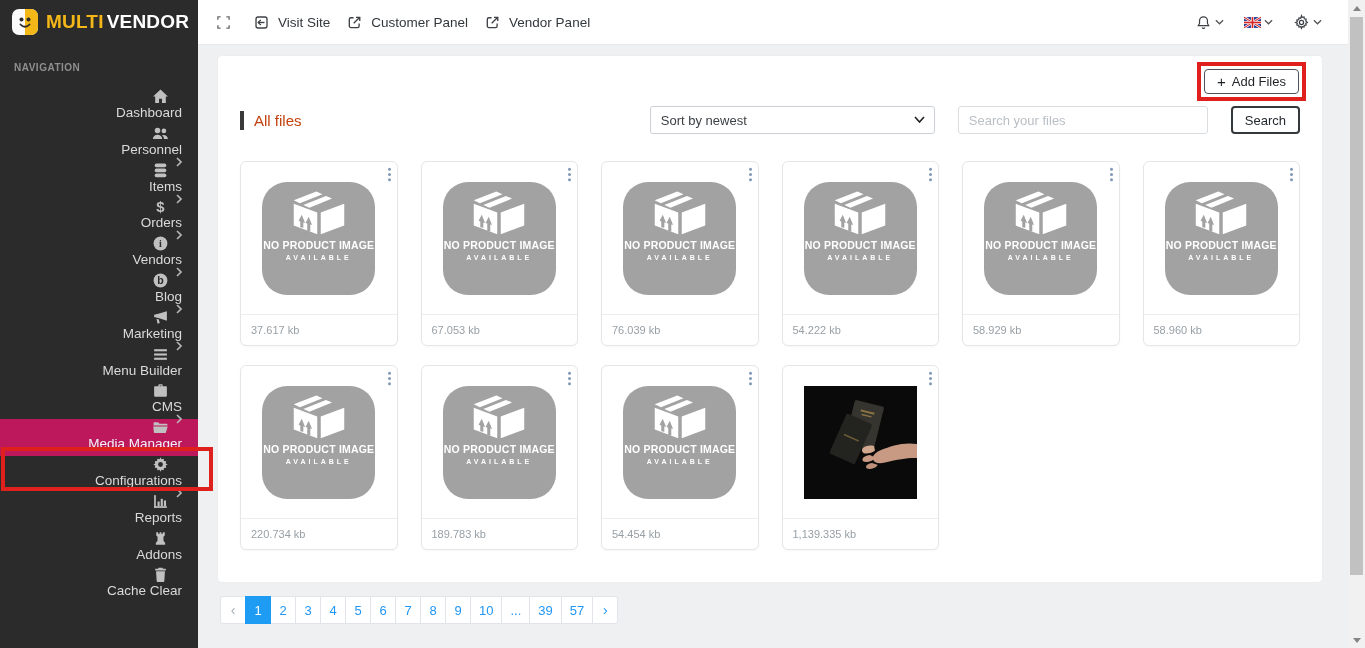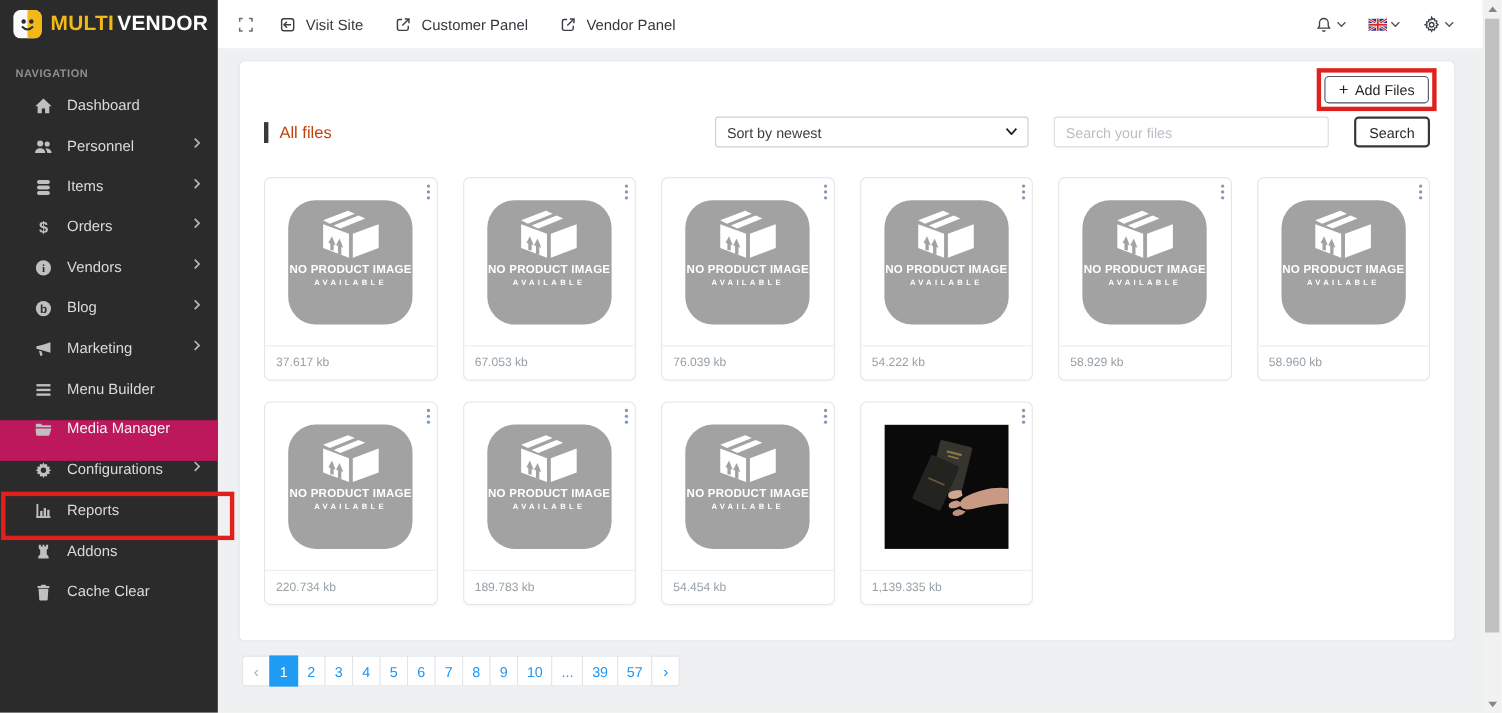--- a/index.html
+++ b/index.html
@@ -13,35 +13,35 @@
 
   
   .sidebar { position:absolute; left:0; top:0; width:198px; height:648px; background:#2b2b2b; z-index:5; }
   .brand { height:44px; display:flex; align-items:center; padding:0 14px 0 12px; }
   .logo { width:26px; height:26px; margin-right:8px; flex:0 0 auto; }
   .brand-txt { font-size:19px; font-weight:700; color:#fff; letter-spacing:.2px; white-space:nowrap; }
   .brand-txt .b1 { color:#f3b718; margin-right:3px; }
   .side-toggle { margin-left:auto; width:18px; height:14px; cursor:pointer; }
   .nav-label { padding:19px 16px 0 14px; font-size:10px; font-weight:700; color:#8f8f8f; letter-spacing:.5px; line-height:10px; }
   .sidebar nav { padding-top:15px; }
-  .nav-item { display:flex; align-items:flex-start; height:36.8px; padding:0 16px 0 31px; color:#dadada; font-size:13.5px; cursor:pointer; }
+  .nav-item { display:flex; align-items:flex-end; height:36.8px; padding:0 16px 0 31px; color:#dadada; font-size:13.5px; cursor:pointer;flex-direction:column; }
   .nav-item.active { background:#be185d; color:#f2f2f2; }
   .nav-ic { width:17px; height:17px; margin-right:13px; color:#c0c0c0; display:inline-flex; flex:0 0 auto; }
   .nav-ic svg { width:100%; height:100%; }
   .nav-txt { white-space:nowrap; }
   .nav-chev { margin-left:auto; width:6px; height:10px; color:#b5b5b5; display:inline-flex; }
   .nav-chev svg { width:100%; height:100%; }
 
   
   .red-box-nav { position:absolute; left:1px; top:447px; width:212px; height:44px; border:4px solid #e0201c; z-index:30; pointer-events:none; }
 
   
   .topbar { position:absolute; left:198px; top:0; width:1150px; height:45px; background:#fff; border-bottom:1px solid #e7eaec; display:flex; align-items:center; padding:0 26px 0 18px; z-index:4; }
   .tb-fullscreen { width:15px; height:15px; color:#6f6f6f; margin-right:22px; cursor:pointer; }
-  .topbar-links { display:flex; gap:28px; align-items:center; }
+  .topbar-links { display:flex; gap:16px; align-items:center; }
   .tb-link { display:flex; align-items:center; gap:8px; font-size:13.5px; color:#33383d; cursor:pointer; }
   .tb-ic { width:17px; height:17px; color:#3c4045; display:inline-flex; }
   .tb-ic svg { width:100%; height:100%; }
   .topbar-right { margin-left:auto; display:flex; gap:20px; align-items:center; }
   .tb-dd { display:flex; align-items:center; gap:3px; cursor:pointer; color:#4c5258; }
   .dd-chev { width:9px; height:6px; color:#555; display:inline-flex; }
   .dd-chev svg { width:100%; height:100%; }
 
   
   .main { position:absolute; left:198px; top:45px; width:1150px; height:603px; }
@@ -224,20 +224,33 @@
             <rect x="2" y="11" width="12" height="2"></rect>
           </svg>
         </span>
     <span class="nav-txt">Menu Builder</span>
     <span class="nav-chev" style="visibility: hidden;">
           <svg viewBox="0 0 6 10" fill="none" stroke="currentColor" stroke-width="1.6">
             <path d="M1 1l4 4-4 4"></path>
           </svg>
         </span>
   </div>
+      <div class="nav-item">
+    <span class="nav-ic">
+          <svg viewBox="0 0 16 16" fill="currentColor">
+            <path d="M6 4V2.8c0-.5.3-.8.8-.8h2.4c.5 0 .8.3.8.8V4h3.2c.5 0 .8.3.8.8V13c0 .5-.3.8-.8.8H2.8c-.5 0-.8-.3-.8-.8V4.8c0-.5.3-.8.8-.8zm1.2 0h1.6V3.2H7.2z"></path>
+          </svg>
+        </span>
+    <span class="nav-txt">CMS</span>
+    <span class="nav-chev">
+          <svg viewBox="0 0 6 10" fill="none" stroke="currentColor" stroke-width="1.6">
+            <path d="M1 1l4 4-4 4"></path>
+          </svg>
+        </span>
+  </div>
       <div class="nav-item active">
     <span class="nav-ic">
           <svg viewBox="0 0 16 16" fill="currentColor">
             <path d="M1.5 3.8c0-.4.3-.8.8-.8h3.4l1.4 1.4h6.6c.4 0 .8.3.8.8v.9H1.5z"></path>
             <path d="M1.2 7h13.6l-1.7 5.6c-.1.3-.4.6-.8.6H2.6c-.4 0-.7-.2-.8-.6z"></path>
           </svg>
         </span>
     <span class="nav-txt">Media Manager</span>
     <span class="nav-chev" style="visibility: hidden;">
           <svg viewBox="0 0 6 10" fill="none" stroke="currentColor" stroke-width="1.6">

